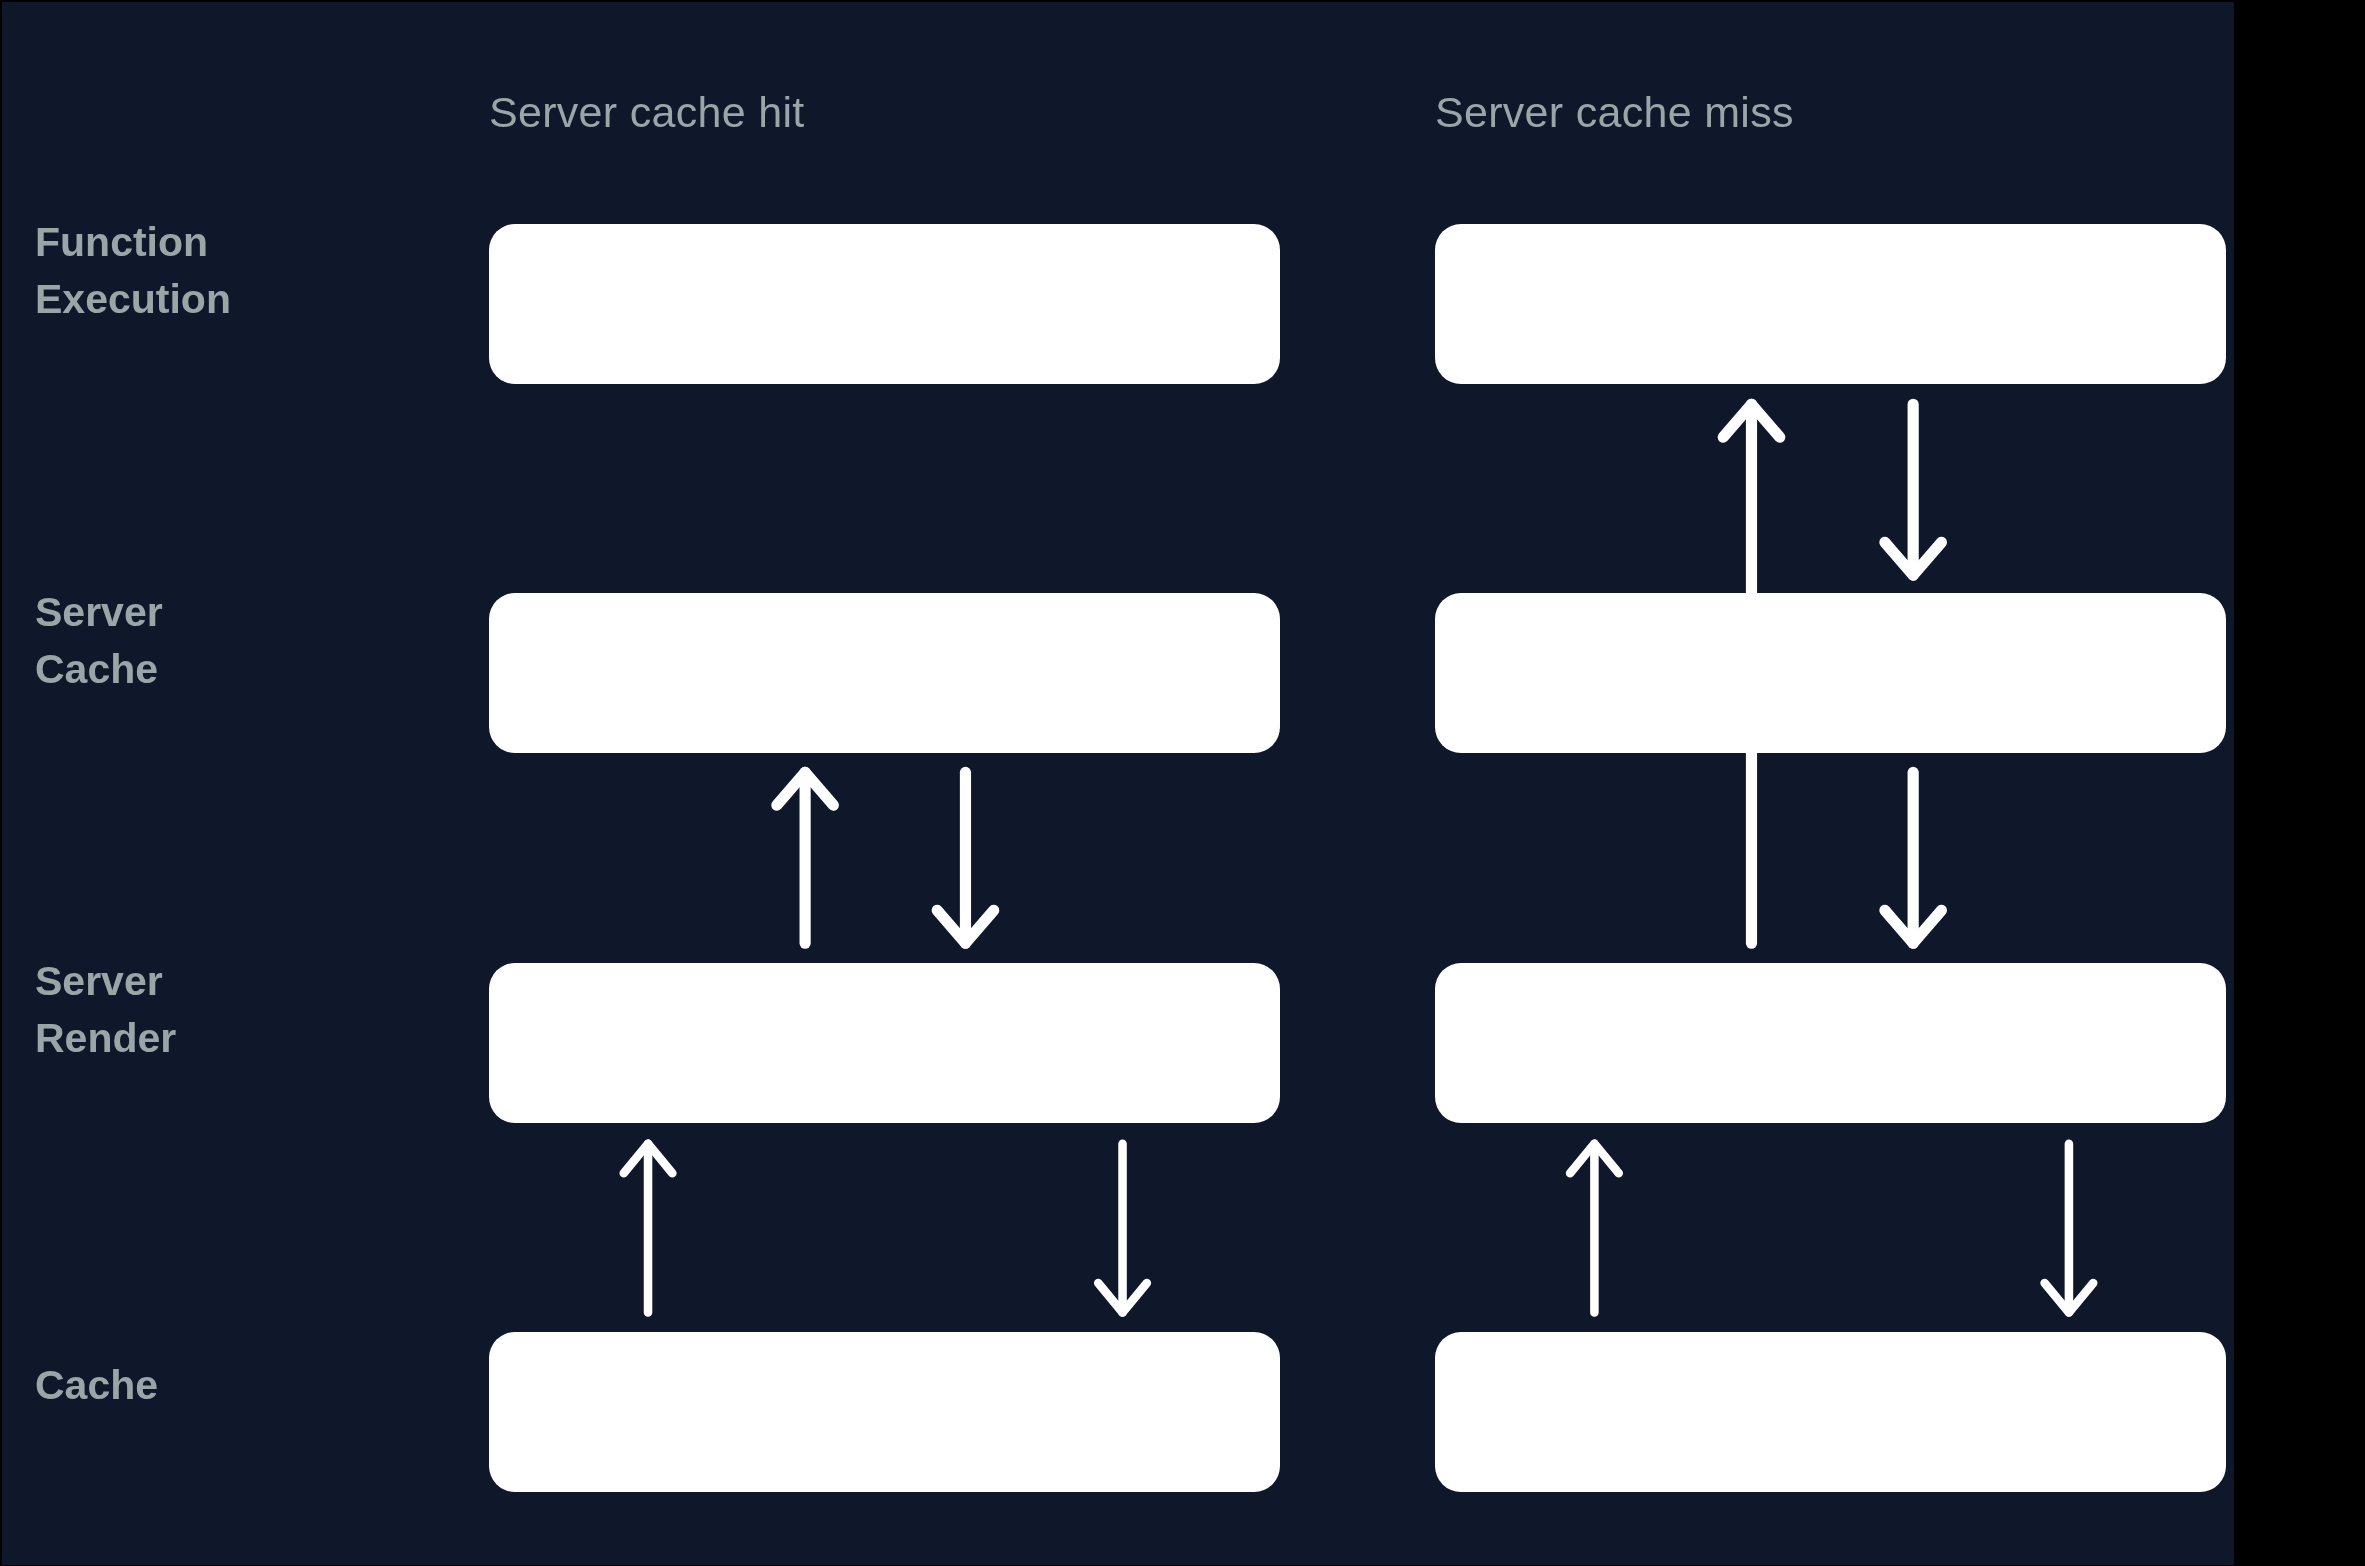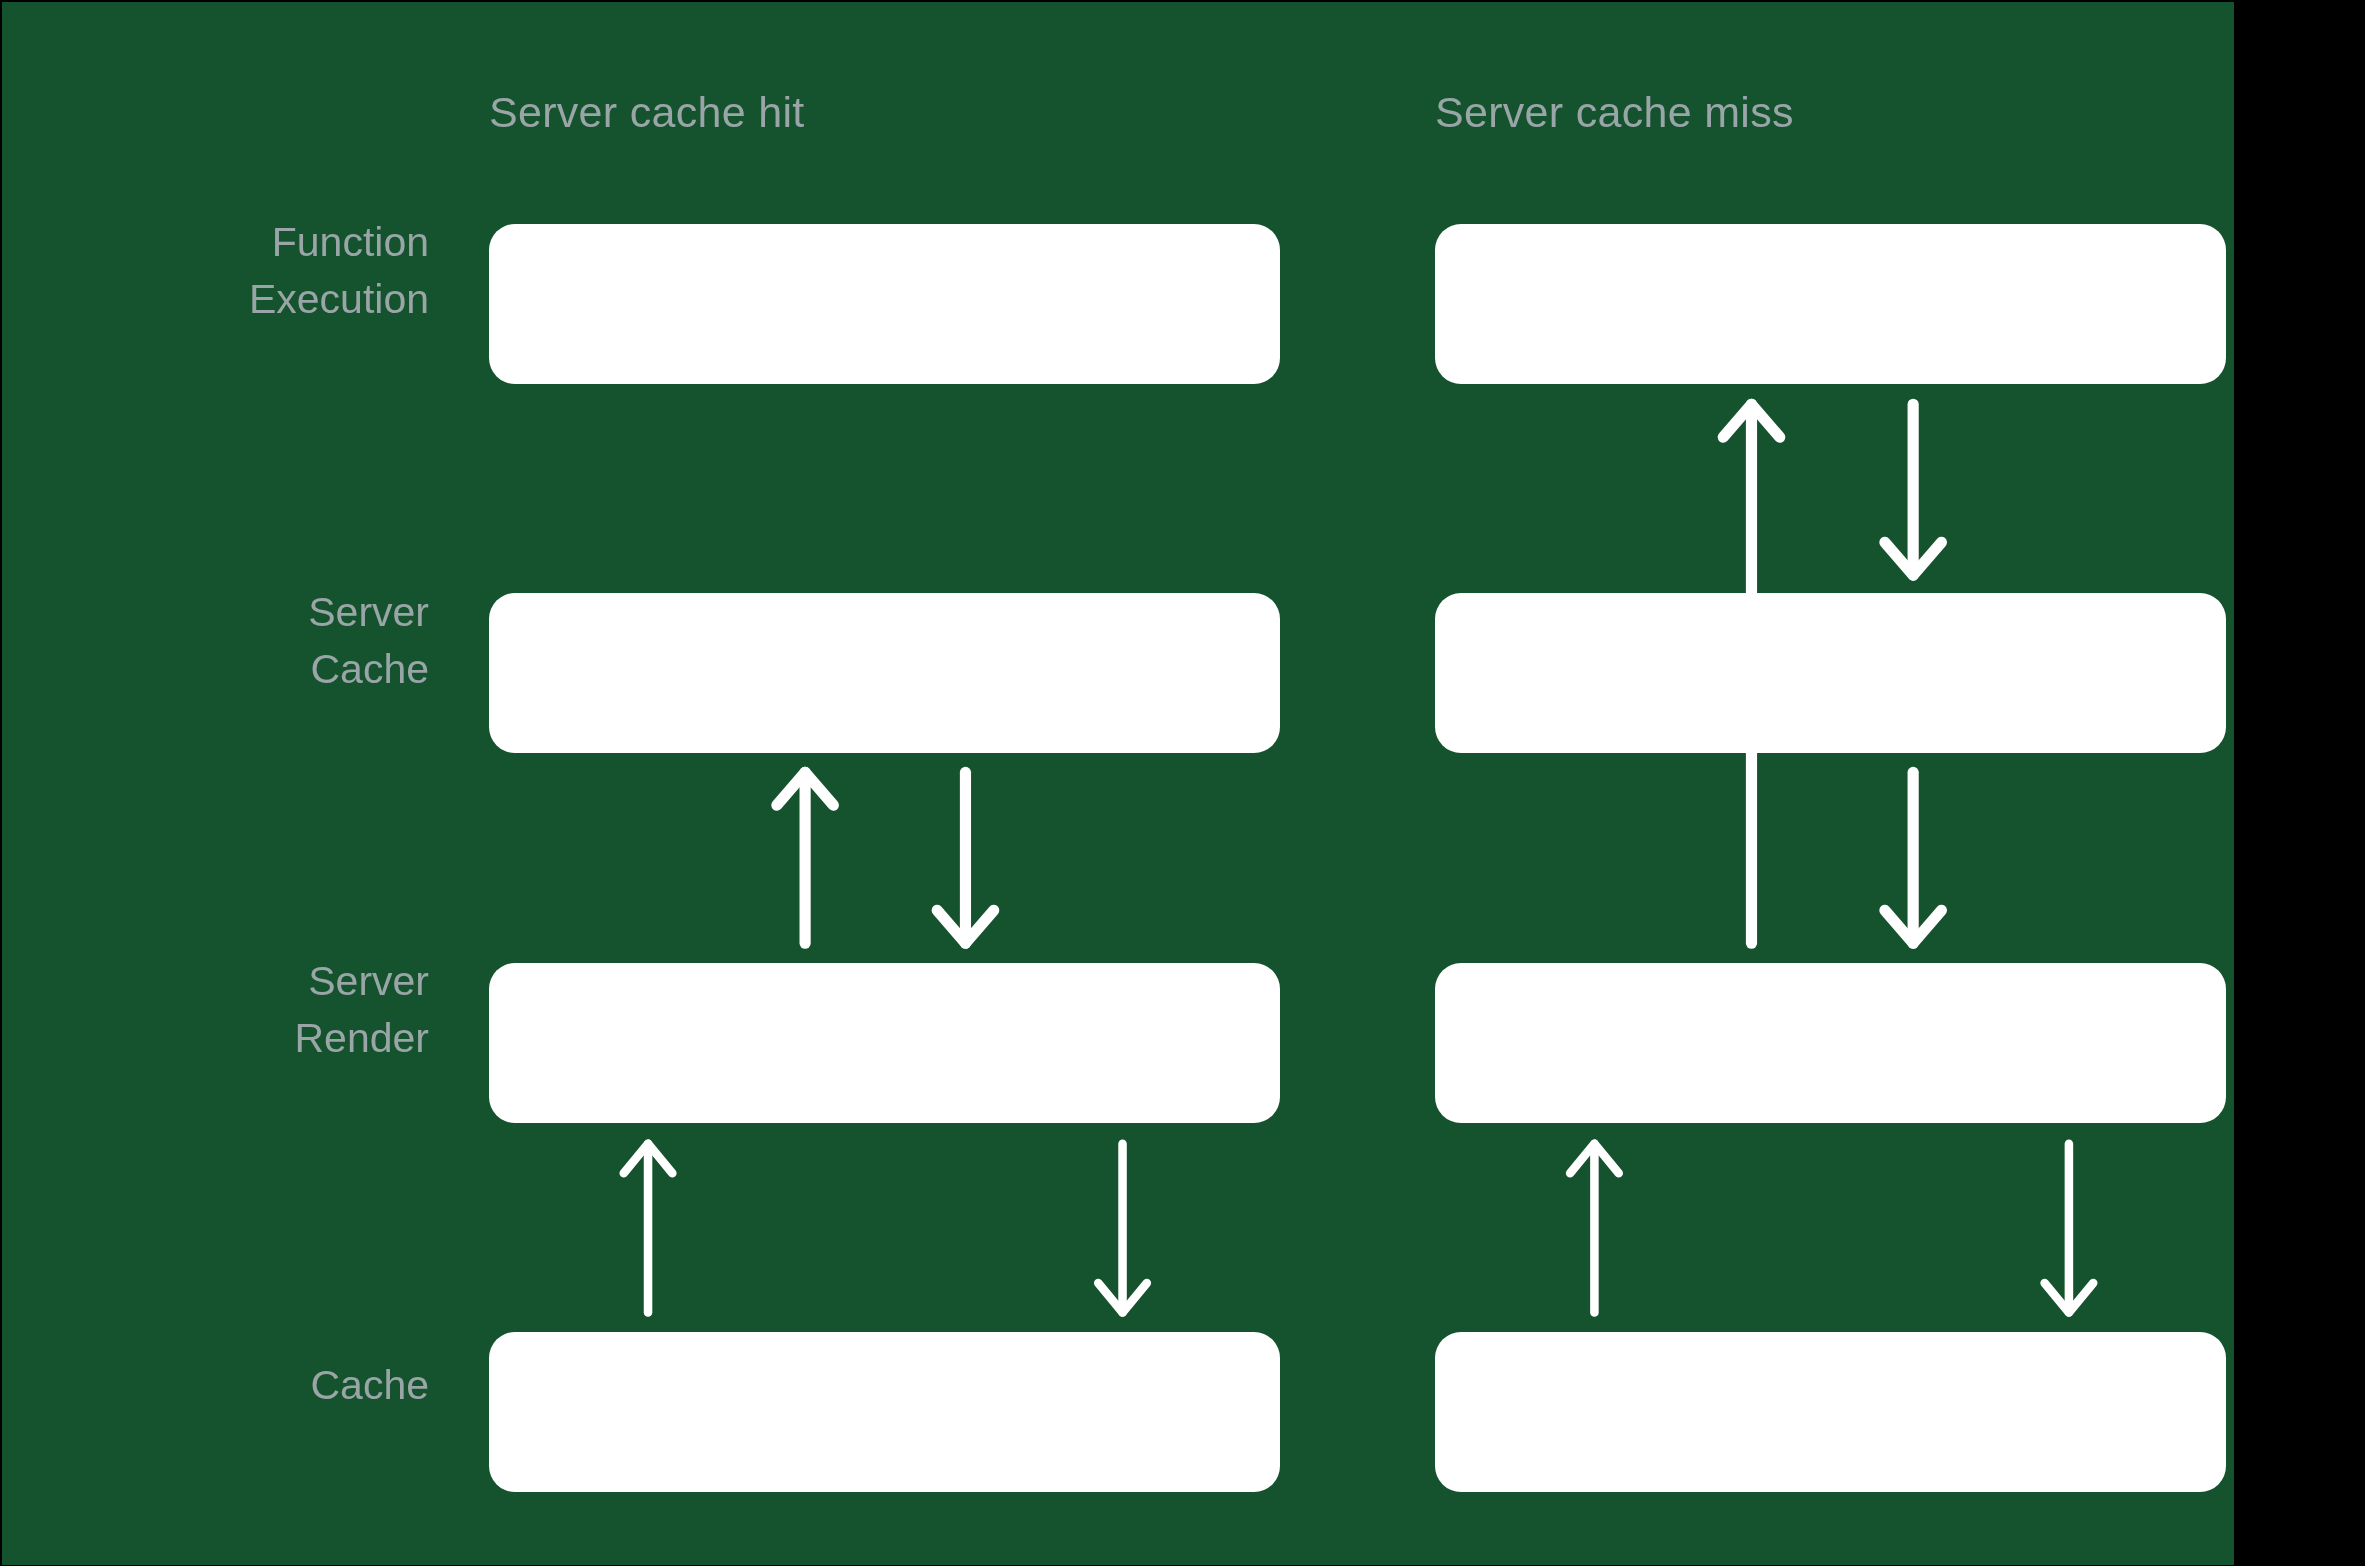--- a/index.html
+++ b/index.html
@@ -1,42 +1,42 @@
 <!DOCTYPE html>
 <html style="font-size:10.5px"><head>
 <meta charset="utf-8">
 <style>
   html,body{margin:0;padding:0;background:#000;}
   body{width:2366px;height:1567px;overflow:hidden;}
   .canvas{
     position:absolute; left:2px; top:2px;
     width:2232px; height:1563px;
-    background:#14532d;
+    background:#0f172a;
     font-family:"Liberation Sans","DejaVu Sans",sans-serif;
   }
   .col-header{
     position:absolute;
     color:#9AA5A8;
     font-size:43px;
     font-weight:400;
     letter-spacing:0.3px;
     white-space:nowrap;
     line-height:1;
   }
   #hdr-hit{ left:487px; top:89px; }
   #hdr-miss{ left:1433px; top:89px; }
 
   .row-label{
     position:absolute;
     left:33px;
     width:394px;
-    text-align:right;
+    text-align:left;
     color:#9AA5A8;
     font-size:41px;
-    font-weight:400;
+    font-weight:700;
     line-height:1.38;
     white-space:pre-line;
   }
 
   .node-box{
     position:absolute;
     background:#FFFFFF;
     border-radius:26px;
   }
 

